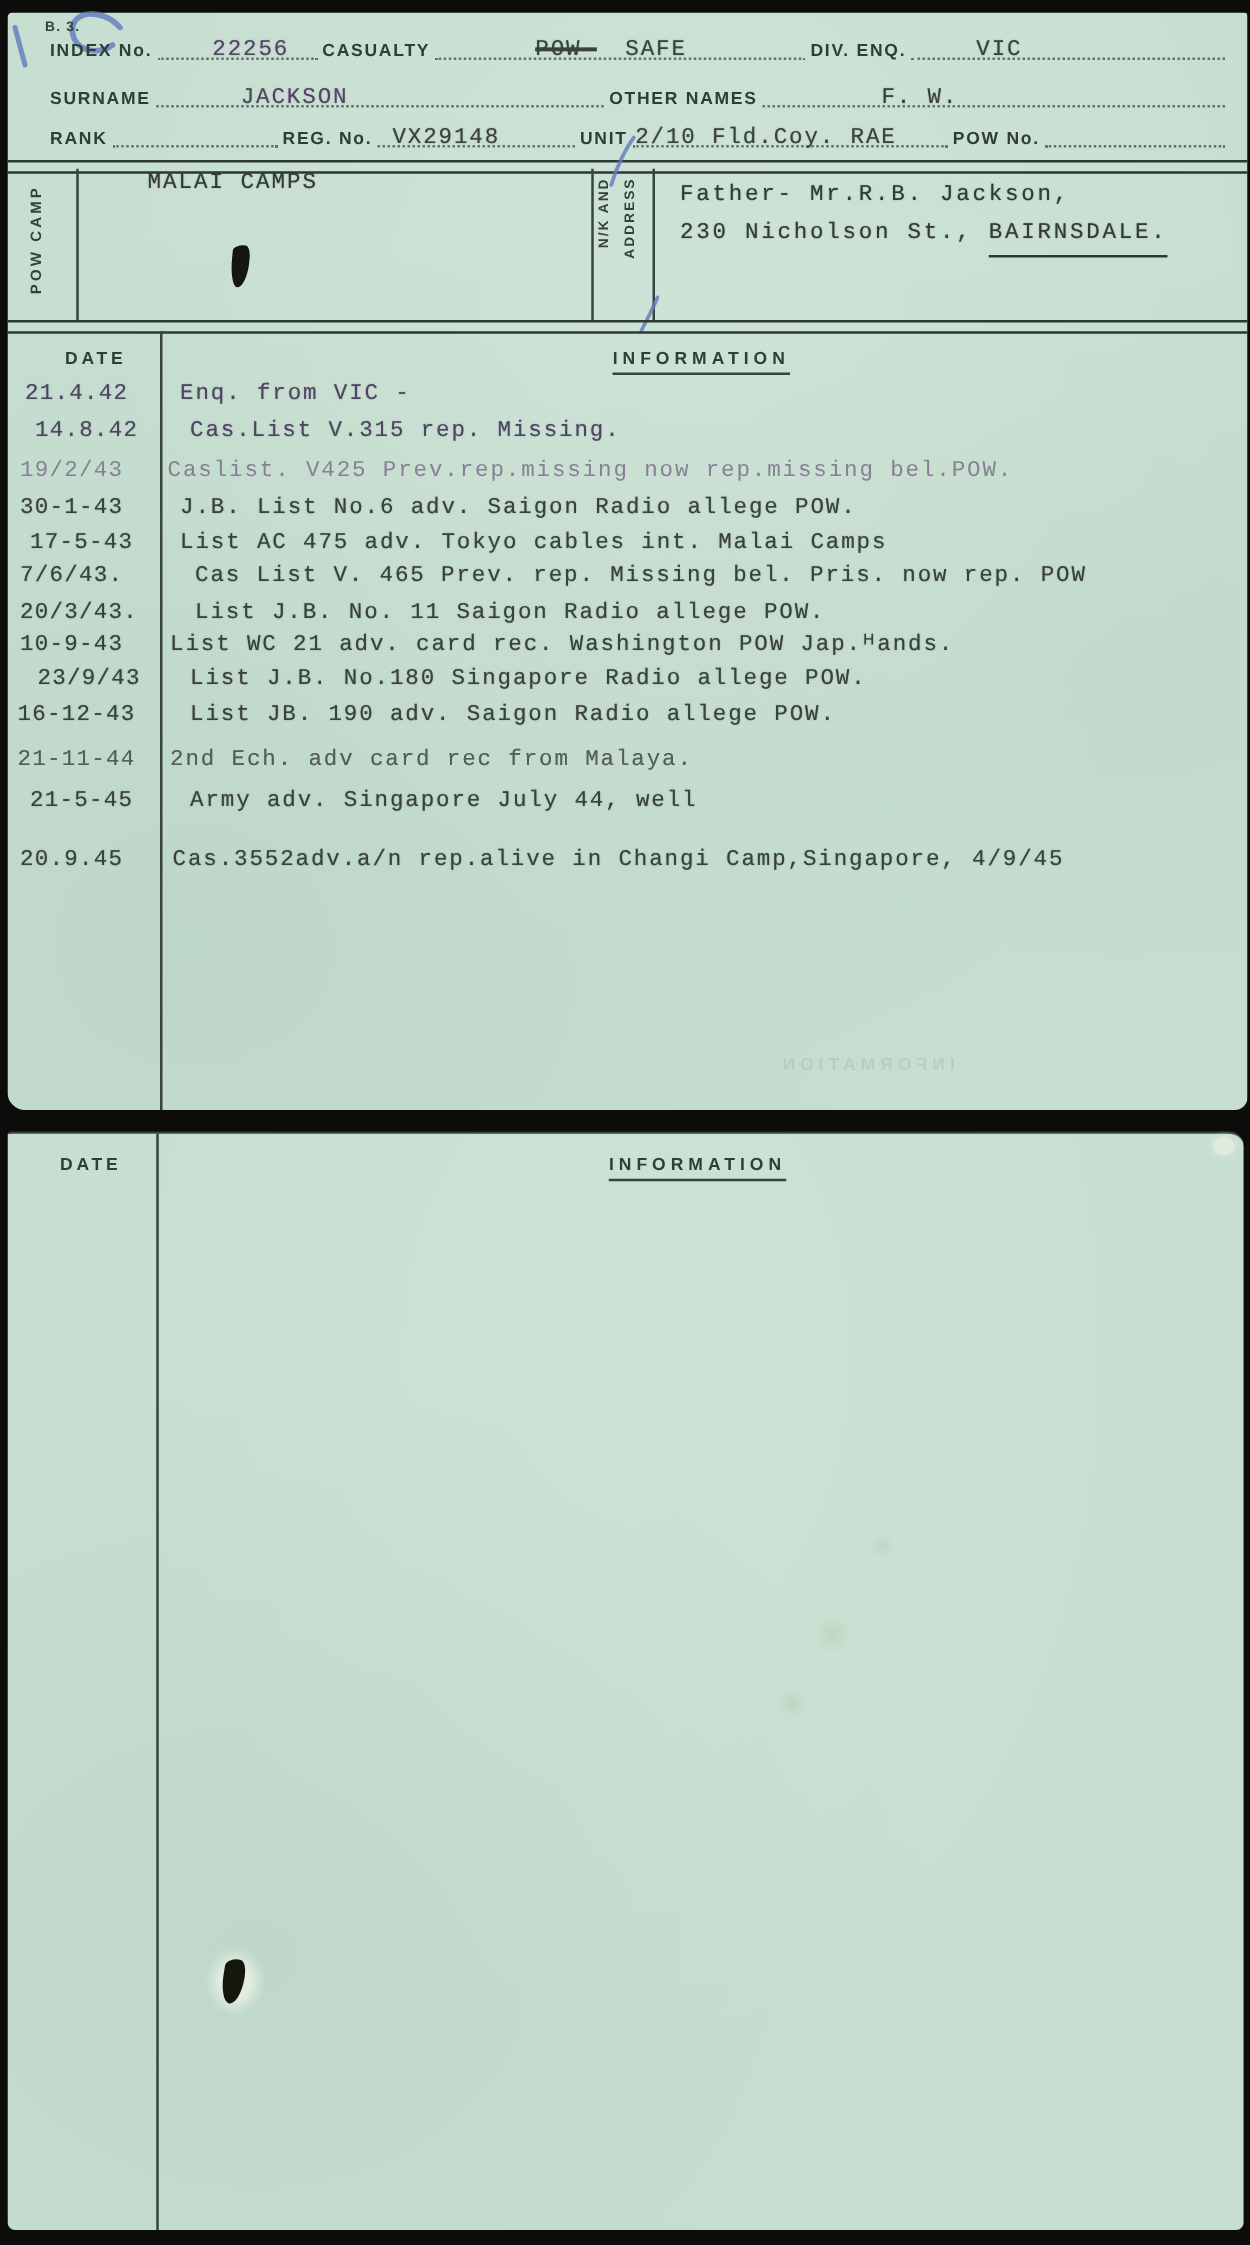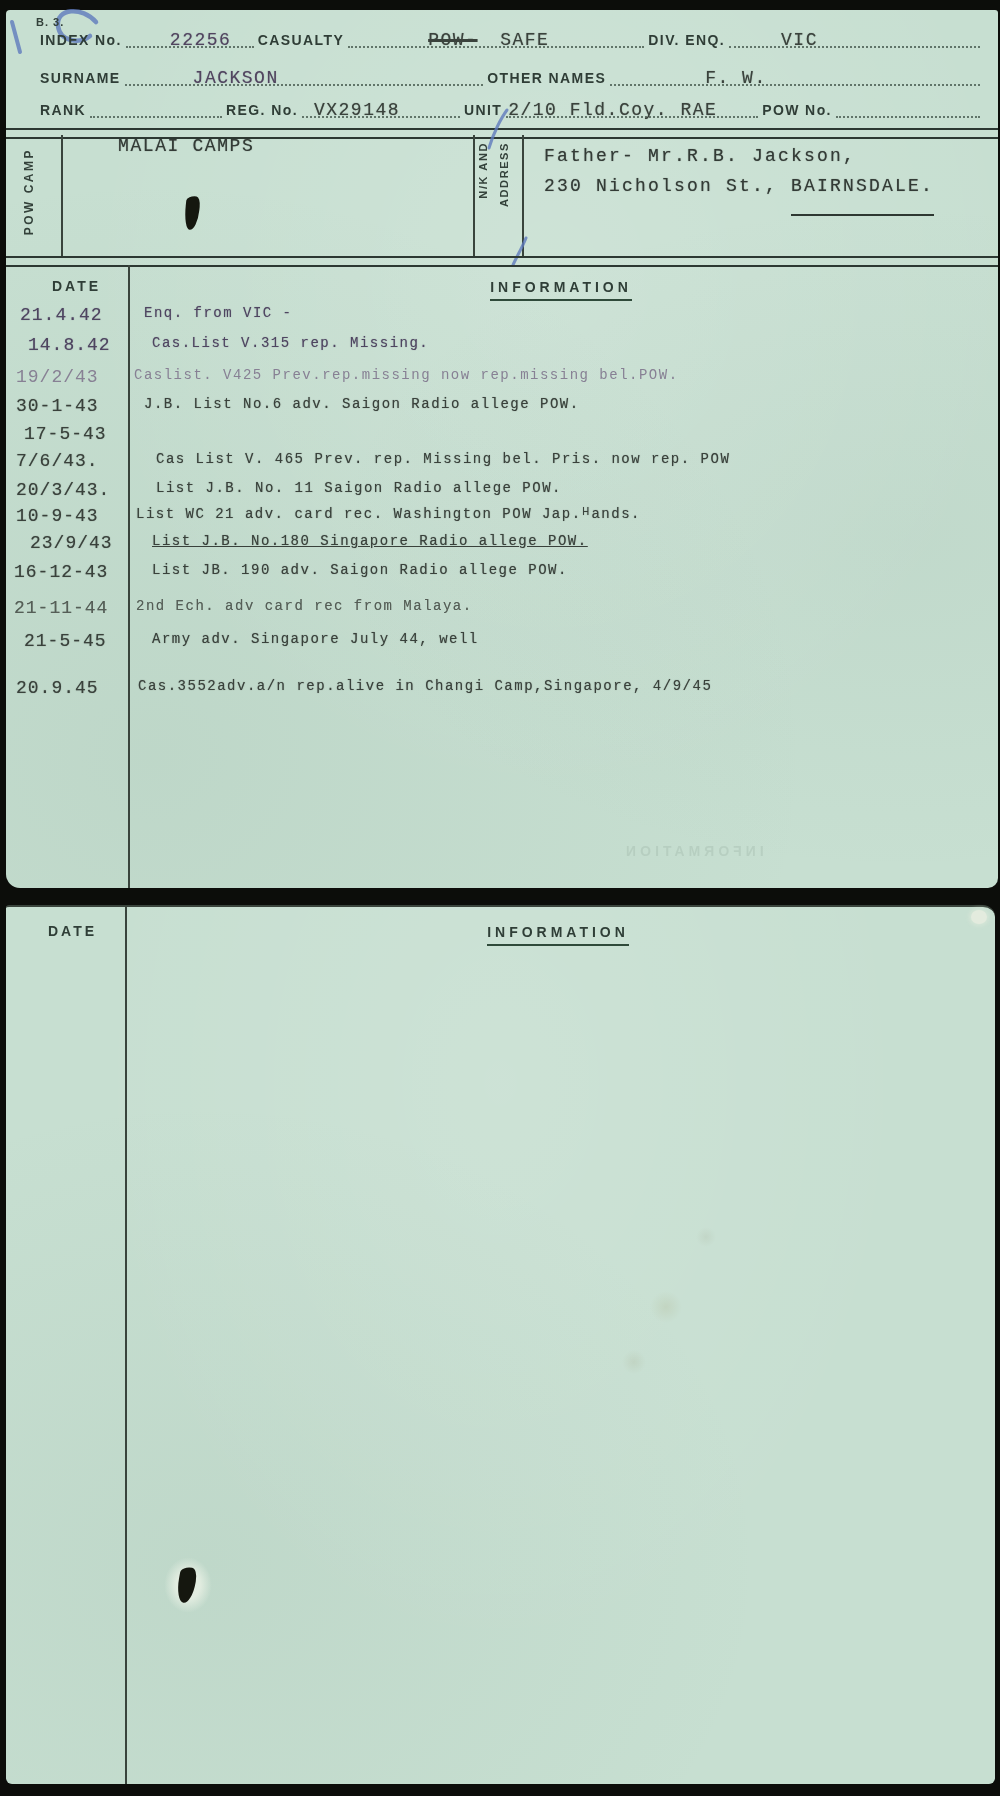--- a/index.html
+++ b/index.html
@@ -37,32 +37,32 @@
   .rule{position:absolute;left:0;right:0;height:7px;
         border-top:2px solid #2c3832;border-bottom:2px solid #2c3832;}
 
   
   .vline{position:absolute;width:2px;background:#39443c;}
   .vtext{position:absolute;writing-mode:vertical-rl;transform:rotate(180deg);
          font-size:12px;font-weight:700;letter-spacing:2.5px;color:#33413a;white-space:nowrap;}
   .addr{position:absolute;font-family:"Liberation Mono","DejaVu Sans Mono",monospace;
         font-size:18px;letter-spacing:2.2px;color:#333b36;white-space:nowrap;
         text-shadow:0 0 1px rgba(45,52,46,0.6);}
-  .uline{border-bottom:2px solid #2e3832;padding-bottom:18px;}
+  .uline{border-bottom:2px solid #2e3832;padding-bottom:8px;}
 
   
   .thead-date{position:absolute;font-size:14px;font-weight:700;letter-spacing:3px;color:#2f3e37;}
   .thead-info{position:absolute;text-align:center;}
   .thead-info span{display:inline-block;font-size:14px;font-weight:700;letter-spacing:4px;
                    color:#2f3e37;border-bottom:2px solid #2f4a3a;padding-bottom:4px;}
   .trow{position:absolute;left:0;width:100%;height:26px;}
   .trow .d{position:absolute;left:14px;font-family:"Liberation Mono","DejaVu Sans Mono",monospace;
            font-size:18px;letter-spacing:1px;white-space:nowrap;}
   .trow .i{position:absolute;left:138px;font-family:"Liberation Mono","DejaVu Sans Mono",monospace;
-           font-size:14px;letter-spacing:1.5px;white-space:nowrap;}
+           font-size:18px;letter-spacing:1.5px;white-space:nowrap;}
   .tone-dark .d,.tone-dark .i{color:#39413b;text-shadow:0 0 1px rgba(50,55,50,0.55);}
   .tone-purple .d,.tone-purple .i{color:#4e4560;text-shadow:0 0 1px rgba(75,60,95,0.5);}
   .tone-faint .d,.tone-faint .i{color:#878094;text-shadow:none;}
   .tone-medium .d,.tone-medium .i{color:#555e57;text-shadow:0 0 0.5px rgba(70,80,70,0.5);}
 
   
   .blot{position:absolute;background:#15170f;}
   .blot1{left:179px;top:186px;width:14px;height:34px;
          border-radius:70% 30% 55% 45% / 15% 30% 60% 70%;transform:rotate(6deg);}
   .blot2{left:172px;top:660px;width:17px;height:36px;
@@ -174,36 +174,37 @@
     <div class="trow tone-faint" style="top:357px;">
         <span class="d" style="left:10px;">19/2/43</span>
         <span class="i" style="left:128px;">Caslist. V425 Prev.rep.missing now rep.missing bel.POW.</span>
       </div>
     <div class="trow tone-dark" style="top:386px;">
         <span class="d" style="left:10px;">30-1-43</span>
         <span class="i">J.B. List No.6 adv. Saigon Radio allege POW.</span>
       </div>
     <div class="trow tone-dark" style="top:414px;">
         <span class="d" style="left:18px;">17-5-43</span>
+        <span class="i">List AC 475 adv. Tokyo cables int. Malai Camps</span>
       </div>
     <div class="trow tone-dark" style="top:441px;">
         <span class="d" style="left:10px;">7/6/43.</span>
         <span class="i" style="left:150px;">Cas List V. 465 Prev. rep. Missing bel. Pris. now rep. POW</span>
       </div>
     <div class="trow tone-dark" style="top:470px;">
         <span class="d" style="left:10px;">20/3/43.</span>
         <span class="i" style="left:150px;">List J.B. No. 11 Saigon Radio allege POW.</span>
       </div>
     <div class="trow tone-dark" style="top:496px;">
         <span class="d" style="left:10px;">10-9-43</span>
         <span class="i" style="left:130px;">List WC 21 adv. card rec. Washington POW Jap.ᴴands.</span>
       </div>
     <div class="trow tone-dark" style="top:523px;">
         <span class="d" style="left:24px;">23/9/43</span>
-        <span class="i" style="left:146px;text-decoration:underline;">List J.B. No.180 Singapore Radio allege POW.</span>
+        <span class="i" style="left:146px;">List J.B. No.180 Singapore Radio allege POW.</span>
       </div>
     <div class="trow tone-dark" style="top:552px;">
         <span class="d" style="left:8px;">16-12-43</span>
         <span class="i" style="left:146px;">List JB. 190 adv. Saigon Radio allege POW.</span>
       </div>
     <div class="trow tone-medium" style="top:588px;">
         <span class="d" style="left:8px;">21-11-44</span>
         <span class="i" style="left:130px;">2nd Ech. adv card rec from Malaya.</span>
       </div>
     <div class="trow tone-dark" style="top:621px;">

